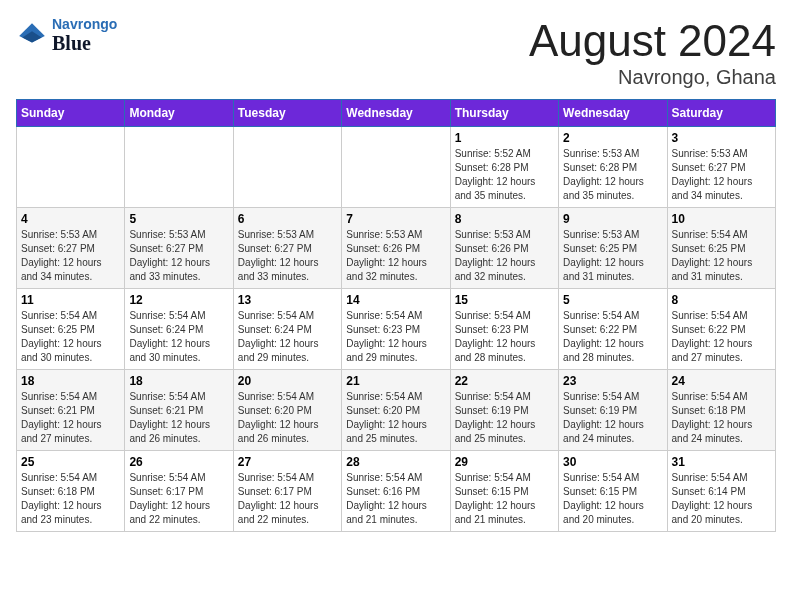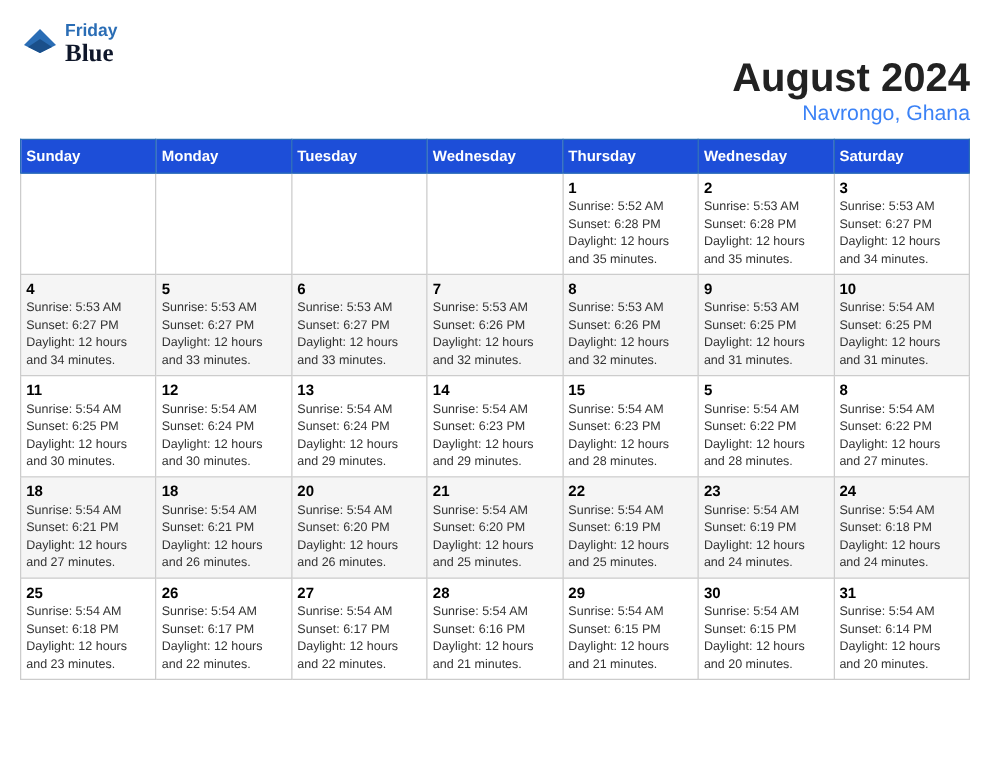--- a/index.html
+++ b/index.html
@@ -22,37 +22,36 @@
       gap: 4px;
     }
     .logo-icon {
       width: 32px;
       height: 32px;
     }
     .title-block {
       text-align: right;
     }
     .month-year {
-      font-size: 32px;
-      font-weight: bold;
+      font-size: 44px;
+      font-weight: normal;
       color: #222;
-      margin-top: 28px;
     }
     .location {
-      font-size: 17px;
-      color: #3b82f6;
+      font-size: 20px;
+      color: #404040;
       text-align: right;
     }
     table {
       width: 100%;
       border-collapse: collapse;
       font-size: 11px;
     }
     thead tr th {
-      background-color: #1d4ed8;
+      background-color: #6d28d9;
       color: #fff;
       padding: 6px 4px;
       text-align: left;
       font-size: 12px;
       font-weight: bold;
       border: 1px solid #2a6db5;
     }
     tbody tr td {
       border: 1px solid #ccc;
       vertical-align: top;
@@ -85,21 +84,21 @@
 <body>
 
 <div class="header">
   <div class="logo">
     <svg class="logo-icon" viewBox="0 0 40 40">
       <polygon points="20,4 36,20 20,28 4,20" fill="#2a6db5"></polygon>
       <polygon points="20,14 32,22 20,28 8,22" fill="#1a4f8a"></polygon>
     </svg>
     <div>
       <div style="font-size:14px; font-weight:bold; color:#1a1a2e;">
-        <span style="color:#2a6db5;">Friday</span>
+        <span style="color:#2a6db5;">Navrongo</span>
       </div>
       <div style="font-size:20px; font-weight:bold; color:#0f172a;font-family:Liberation Serif, serif;">Blue</div>
     </div>
   </div>
   <div class="title-block">
     <div class="month-year">August 2024</div>
     <div class="location">Navrongo, Ghana</div>
   </div>
 </div>
 

